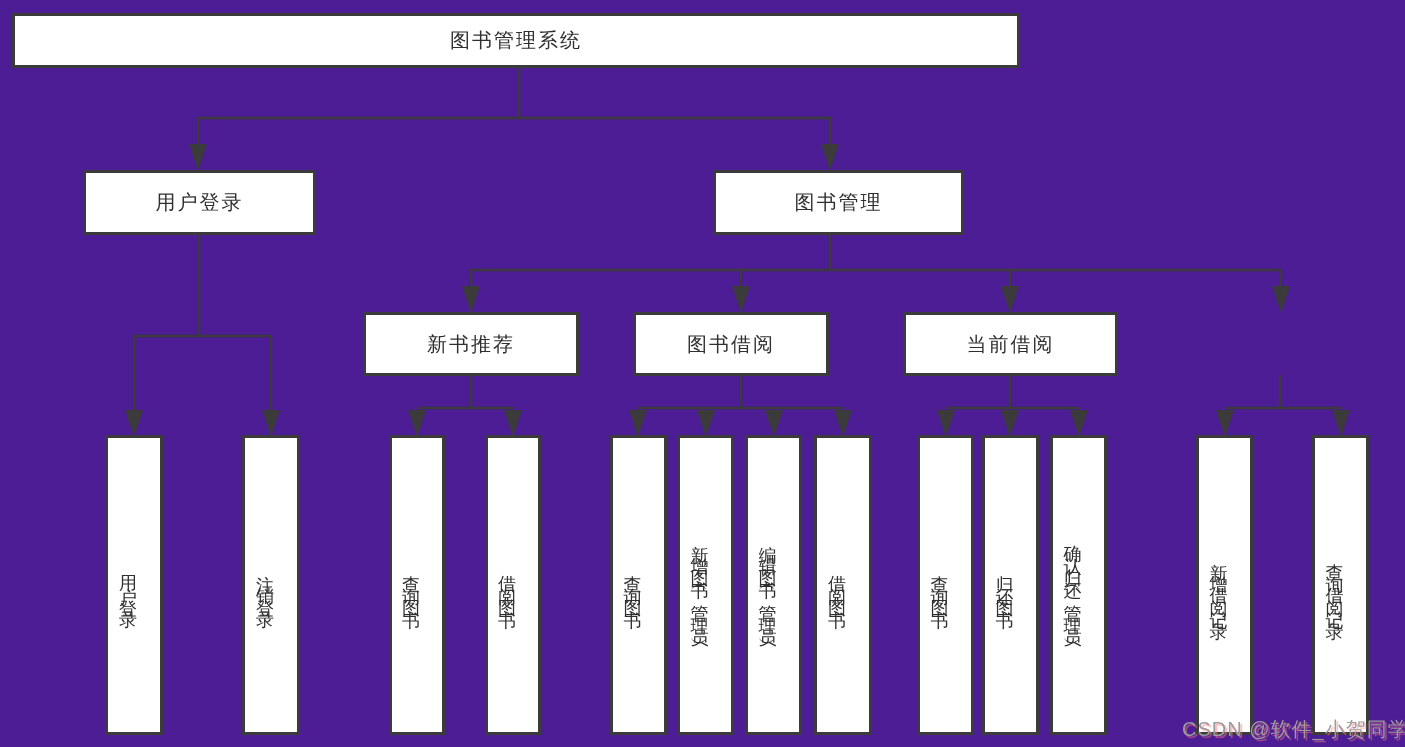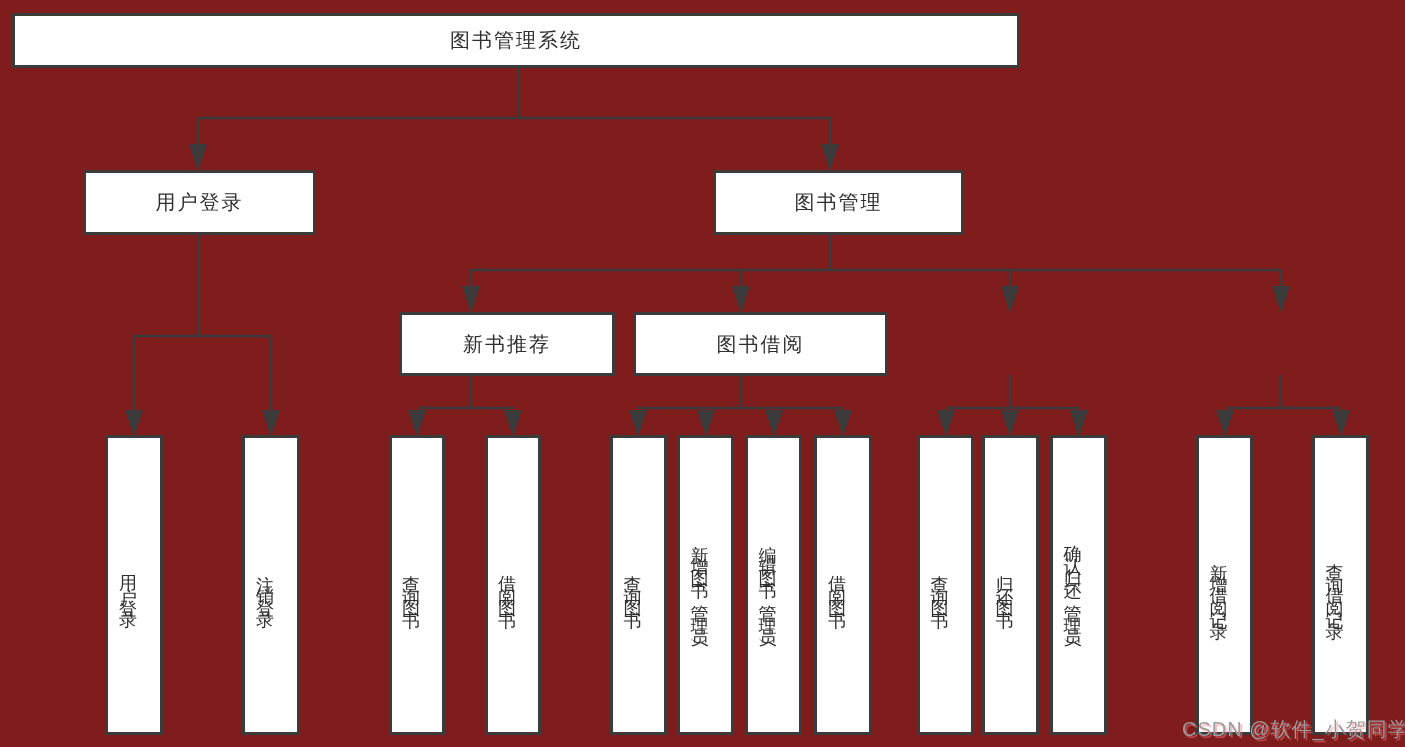--- a/index.html
+++ b/index.html
@@ -1,20 +1,20 @@
 <!DOCTYPE html>
 <html><head>
 <meta charset="utf-8">
 <style>
   html, body { margin: 0; padding: 0; background: #ffffff; }
   #stage {
     position: relative;
     width: 1405px;
     height: 747px;
-    background: #7f1d1d;
+    background: #4c1d95;
     font-family: "Liberation Sans", "DejaVu Sans", sans-serif;
     overflow: hidden;
   }
   #connectors {
     position: absolute;
     left: 0; top: 0;
     width: 1405px; height: 747px;
     pointer-events: none;
   }
   .box {
@@ -122,25 +122,28 @@
     <span class="hlabel">图书管理系统</span>
   </div>
 
   <div class="box" style="left:83px; top:170px; width:233px; height:65px;">
     <span class="hlabel">用户登录</span>
   </div>
   <div class="box" style="left:713px; top:170px; width:251px; height:65px;">
     <span class="hlabel">图书管理</span>
   </div>
 
-  <div class="box" style="left:363px; top:312px; width:216px; height:64px;margin-left:36px;">
+  <div class="box" style="left:363px; top:312px; width:216px; height:64px;">
     <span class="hlabel">新书推荐</span>
   </div>
-  <div class="box" style="left:633px; top:312px; width:255px; height:64px;">
+  <div class="box" style="left:633px; top:312px; width:196px; height:64px;">
     <span class="hlabel">图书借阅</span>
+  </div>
+  <div class="box" style="left:903px; top:312px; width:215px; height:64px;">
+    <span class="hlabel">当前借阅</span>
   </div>
 
   <div class="box leaf" style="left:105px; width:58px;">
     <span class="vtext">用户登录</span>
   </div>
   <div class="box leaf" style="left:242px; width:58px;">
     <span class="vtext">注销登录</span>
   </div>
 
   <div class="box leaf" style="left:389px; width:56px;">

